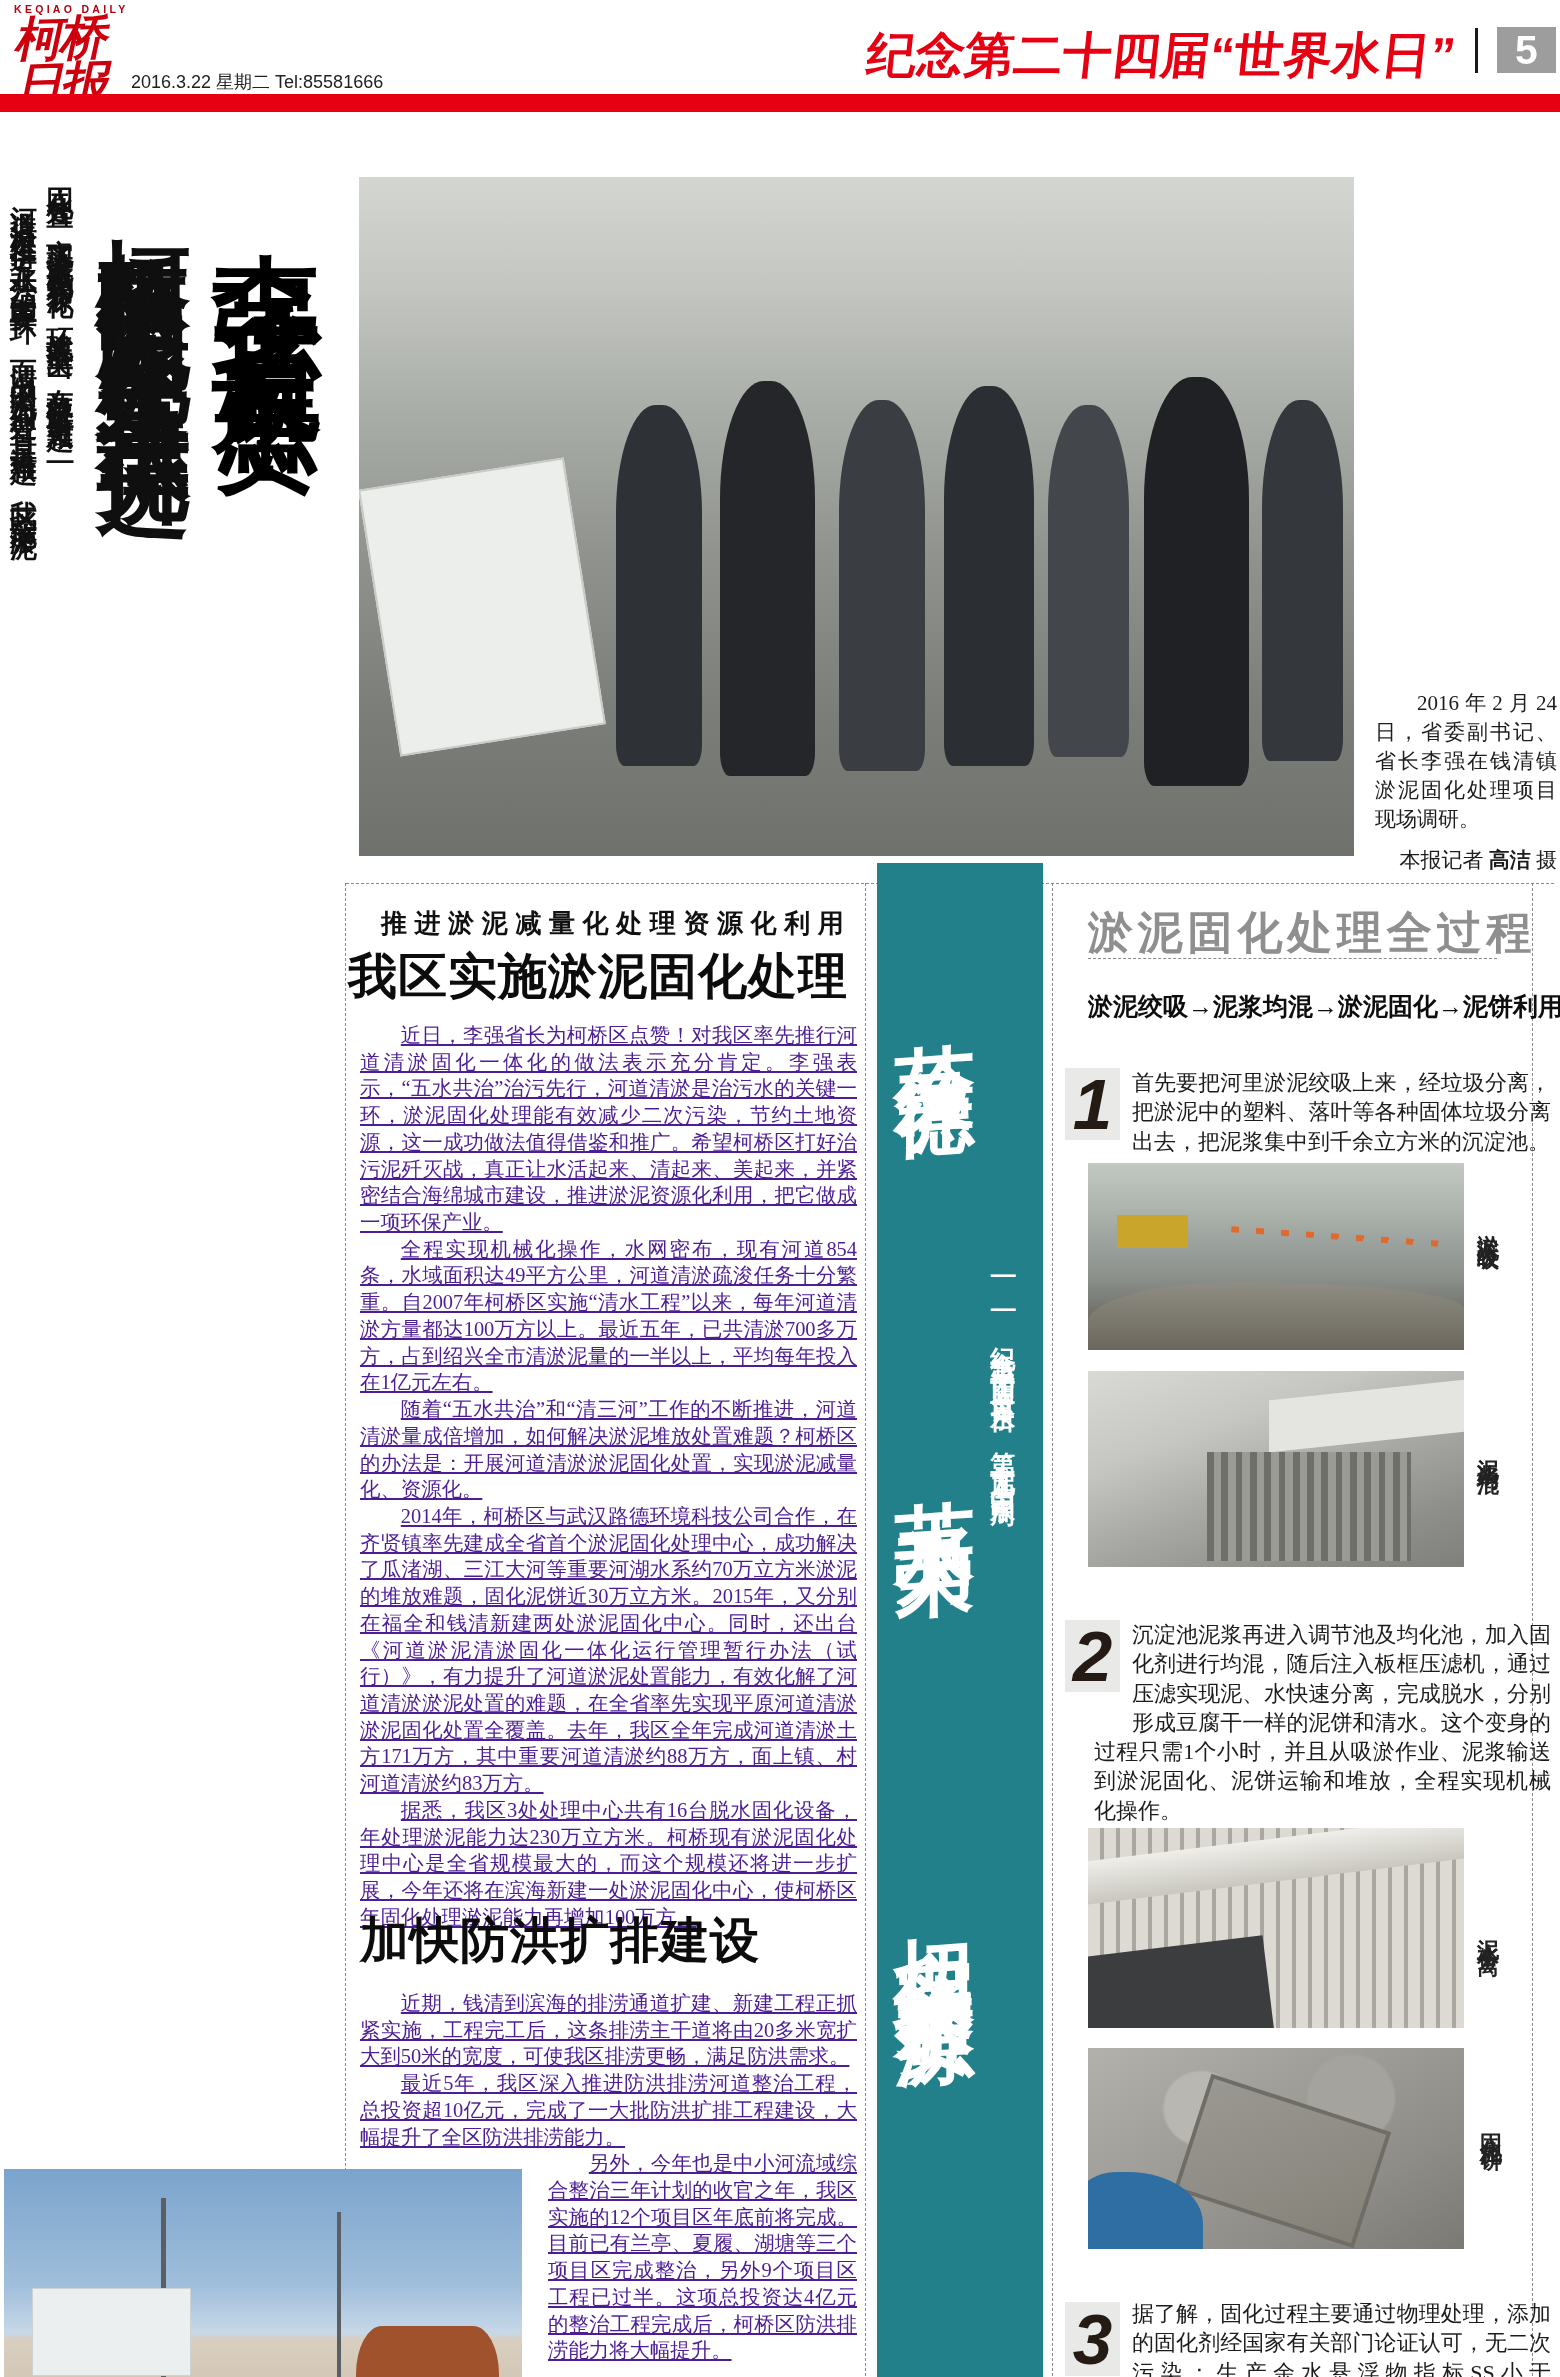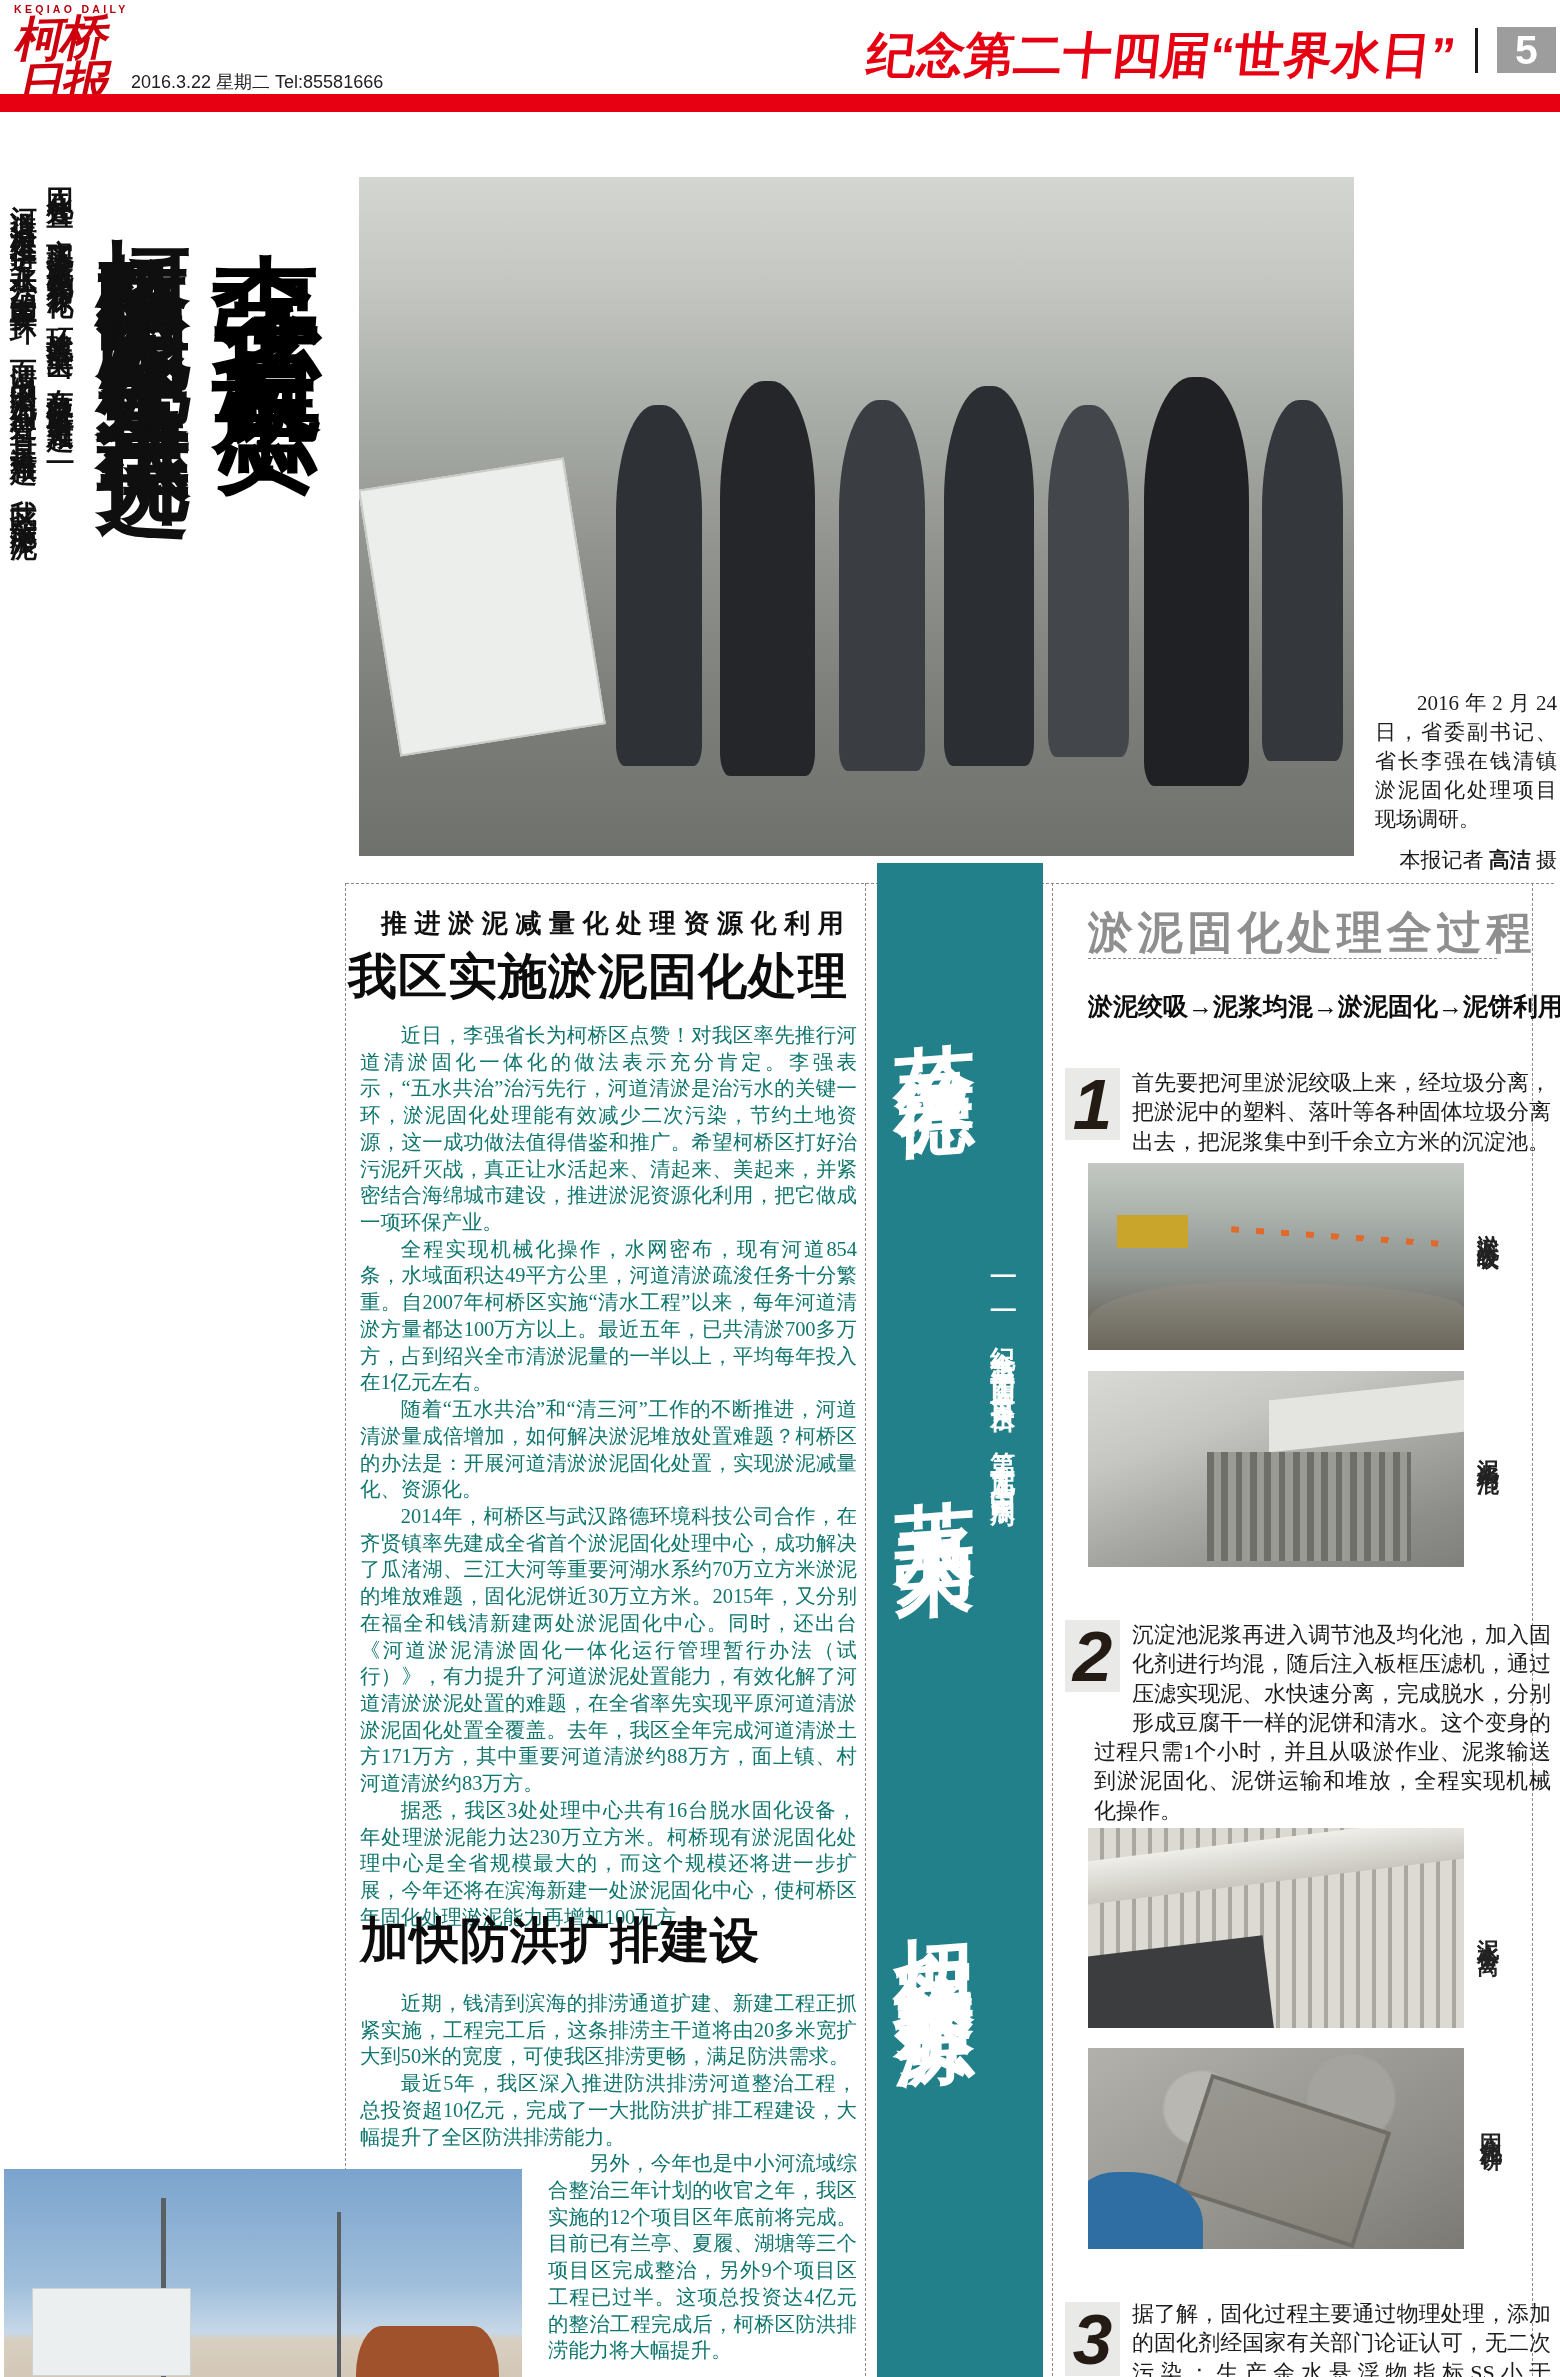--- a/index.html
+++ b/index.html
@@ -15,21 +15,21 @@
   .red-title{font-size:49px;font-weight:900;color:#e60012;transform:skewX(-6deg);white-space:nowrap;}
   .pagebox{background:#9d9d9d;color:#fff;font-weight:900;font-size:41px;display:flex;align-items:center;justify-content:center;}
   .redbar{background:#e60012;}
   
   .deck{font-size:27px;font-weight:700;color:#111;line-height:1.0;}
   .head2{font-size:94px;font-weight:800;color:#0f0f0f;letter-spacing:16px;line-height:1.0;}
   .head1{font-size:110px;font-weight:900;color:#000;letter-spacing:27px;line-height:1.0;}
   
   .kicker{font-size:26px;font-weight:800;letter-spacing:7.6px;color:#111;white-space:nowrap;}
   .art-head{font-size:49px;font-weight:900;color:#0c0c0c;letter-spacing:1px;white-space:nowrap;}
-  .body-txt{font-family:"Liberation Serif",serif;font-size:20.4px;line-height:1.31;text-align:justify;color:#0f766e;}
+  .body-txt{font-family:"Liberation Serif",serif;font-size:20.4px;line-height:1.31;text-align:justify;color:#4c1d95;text-decoration:underline;}
   .body-txt p{margin:0;text-indent:2em;}
   .caption-main{font-family:"Liberation Serif",serif;font-size:21px;line-height:1.38;text-align:justify;color:#1c1c1c;}
   
   .banner{background:#21808a;}
   .slogan{color:#fff;font-weight:900;font-size:80px;letter-spacing:12.4px;line-height:1.0;transform:skewY(-4deg);}
   .slogan-sub{color:#fff;font-size:25px;font-weight:600;letter-spacing:5.7px;line-height:1.05;}
   
   .proc-title{font-size:45px;font-weight:800;color:#8f8f8f;letter-spacing:4.8px;white-space:nowrap;}
   .proc-flow{font-size:25px;font-weight:800;color:#0d0d0d;white-space:nowrap;letter-spacing:0px;}
   .stepnum{background:#e9e9e8;color:#241c14;font-weight:700;font-style:italic;font-size:71px;display:flex;align-items:center;justify-content:center;font-family:"Liberation Sans",sans-serif;}

